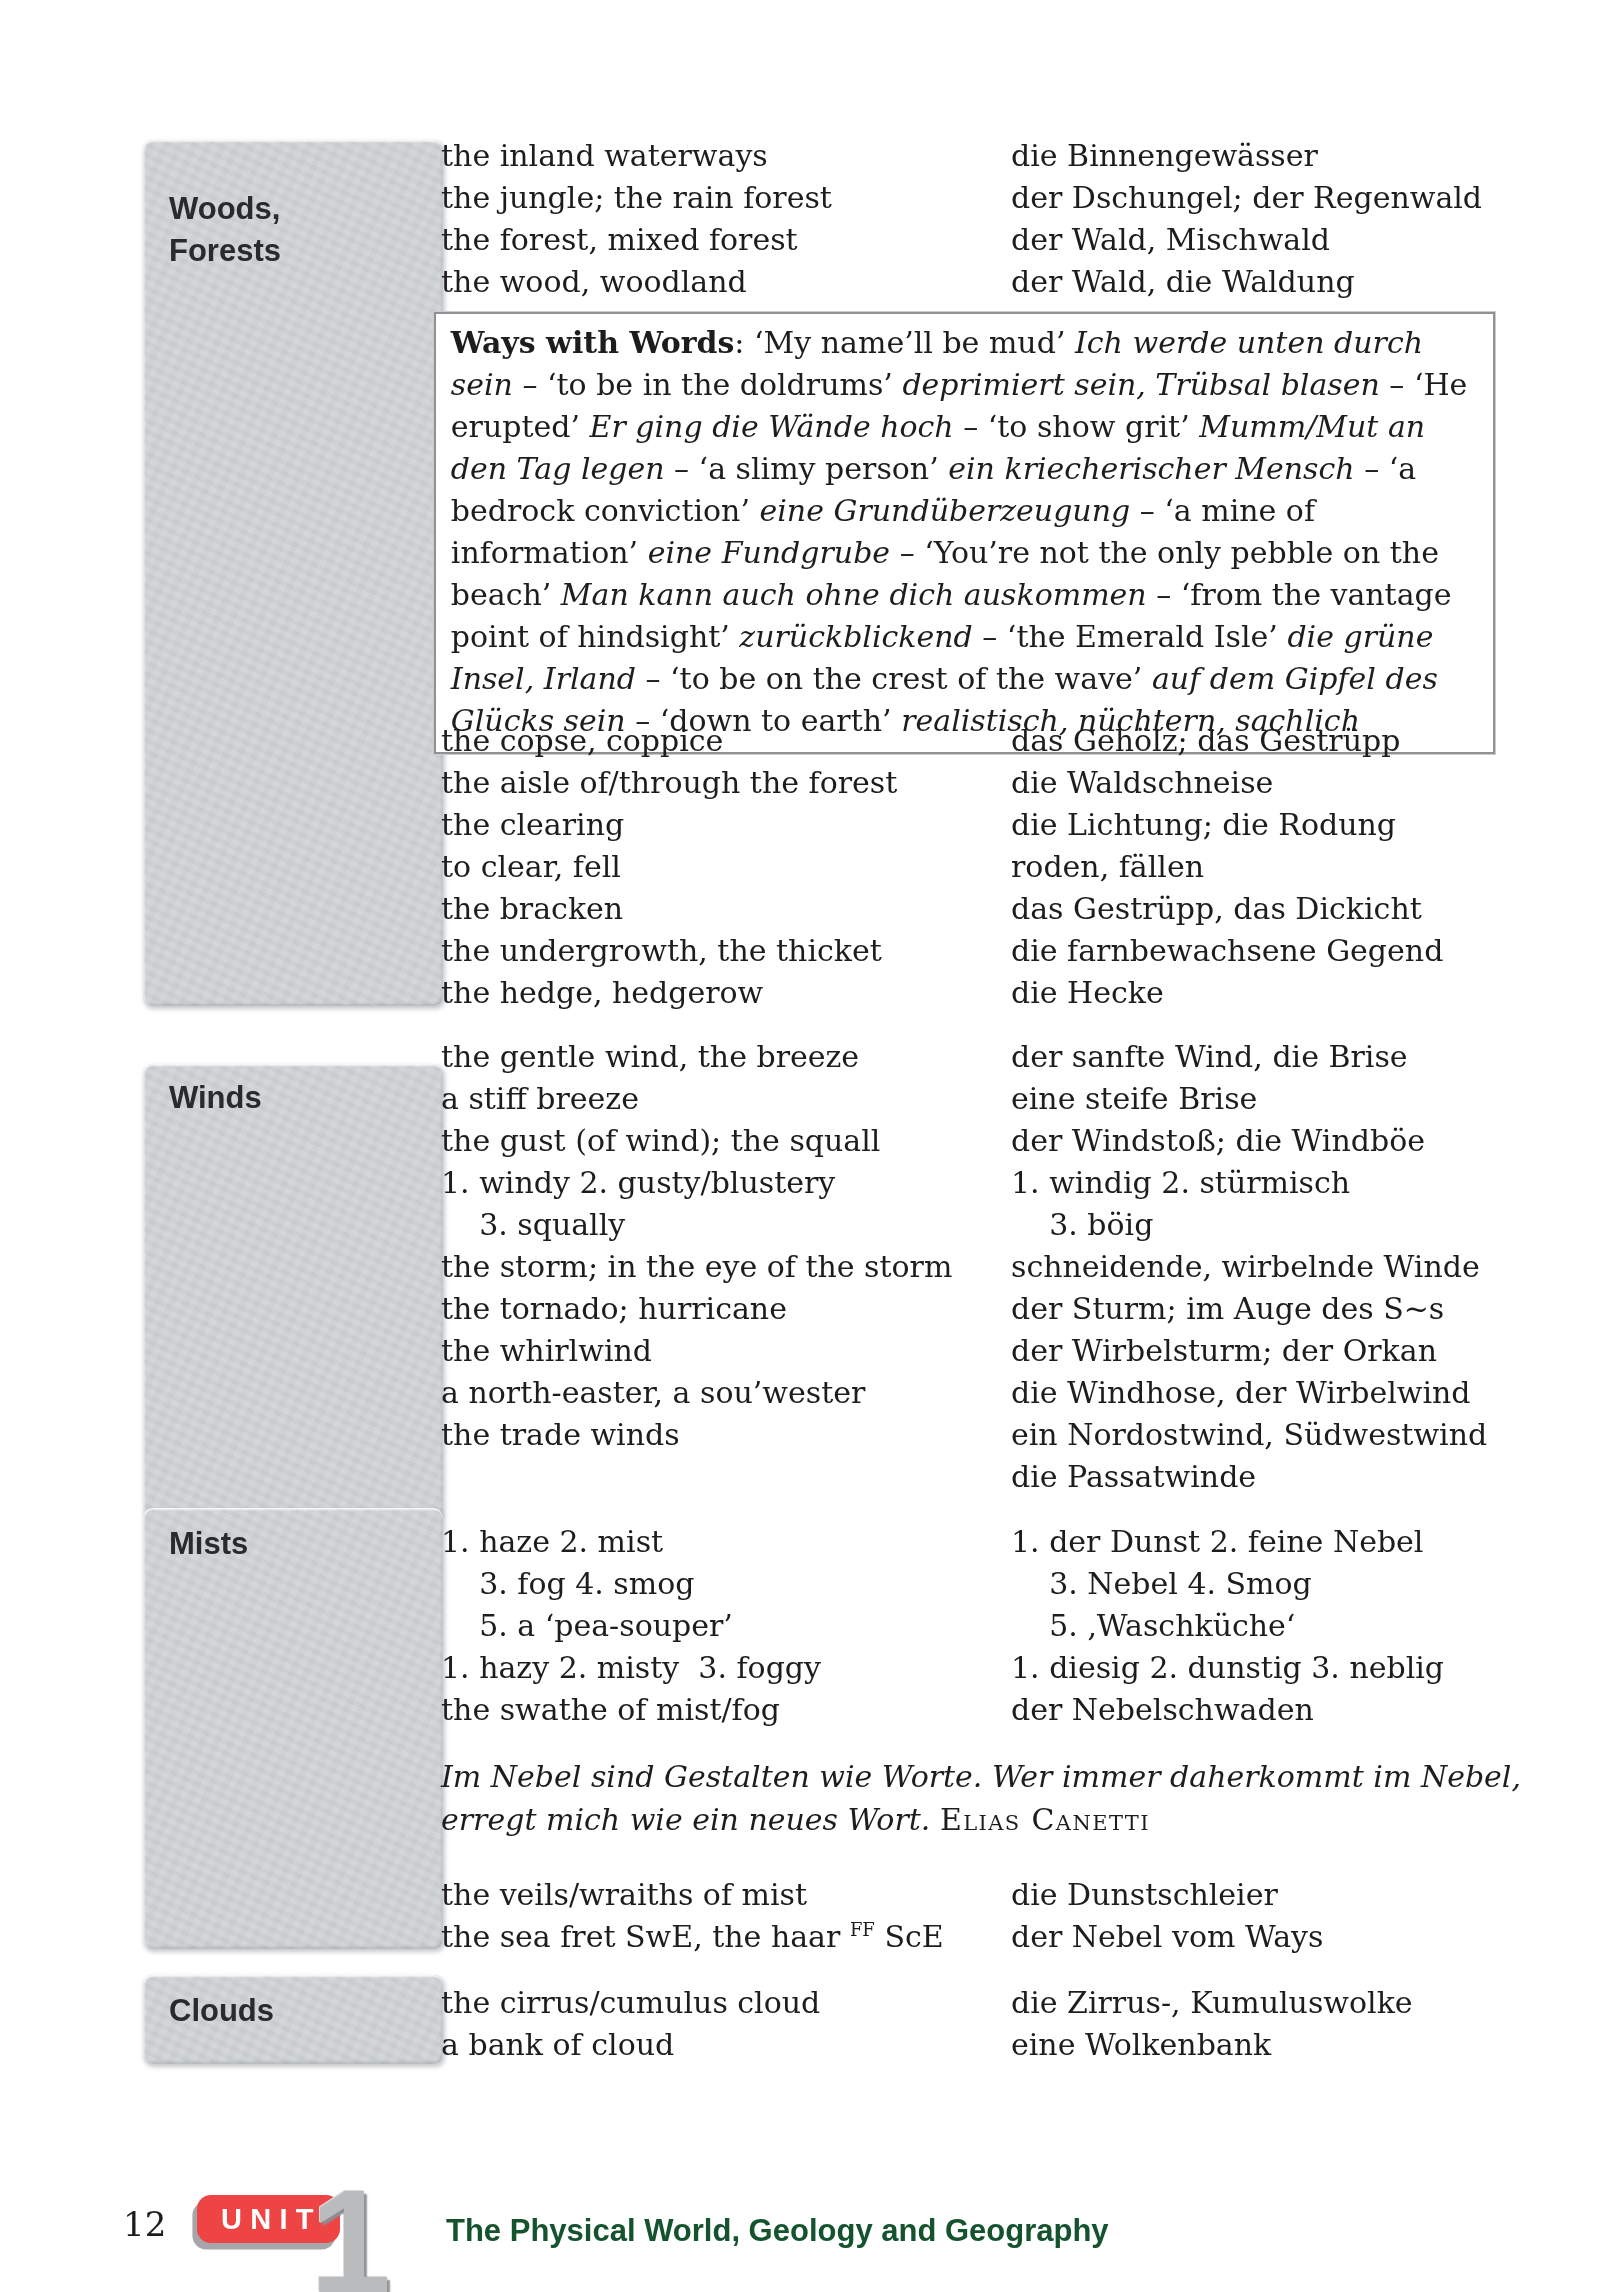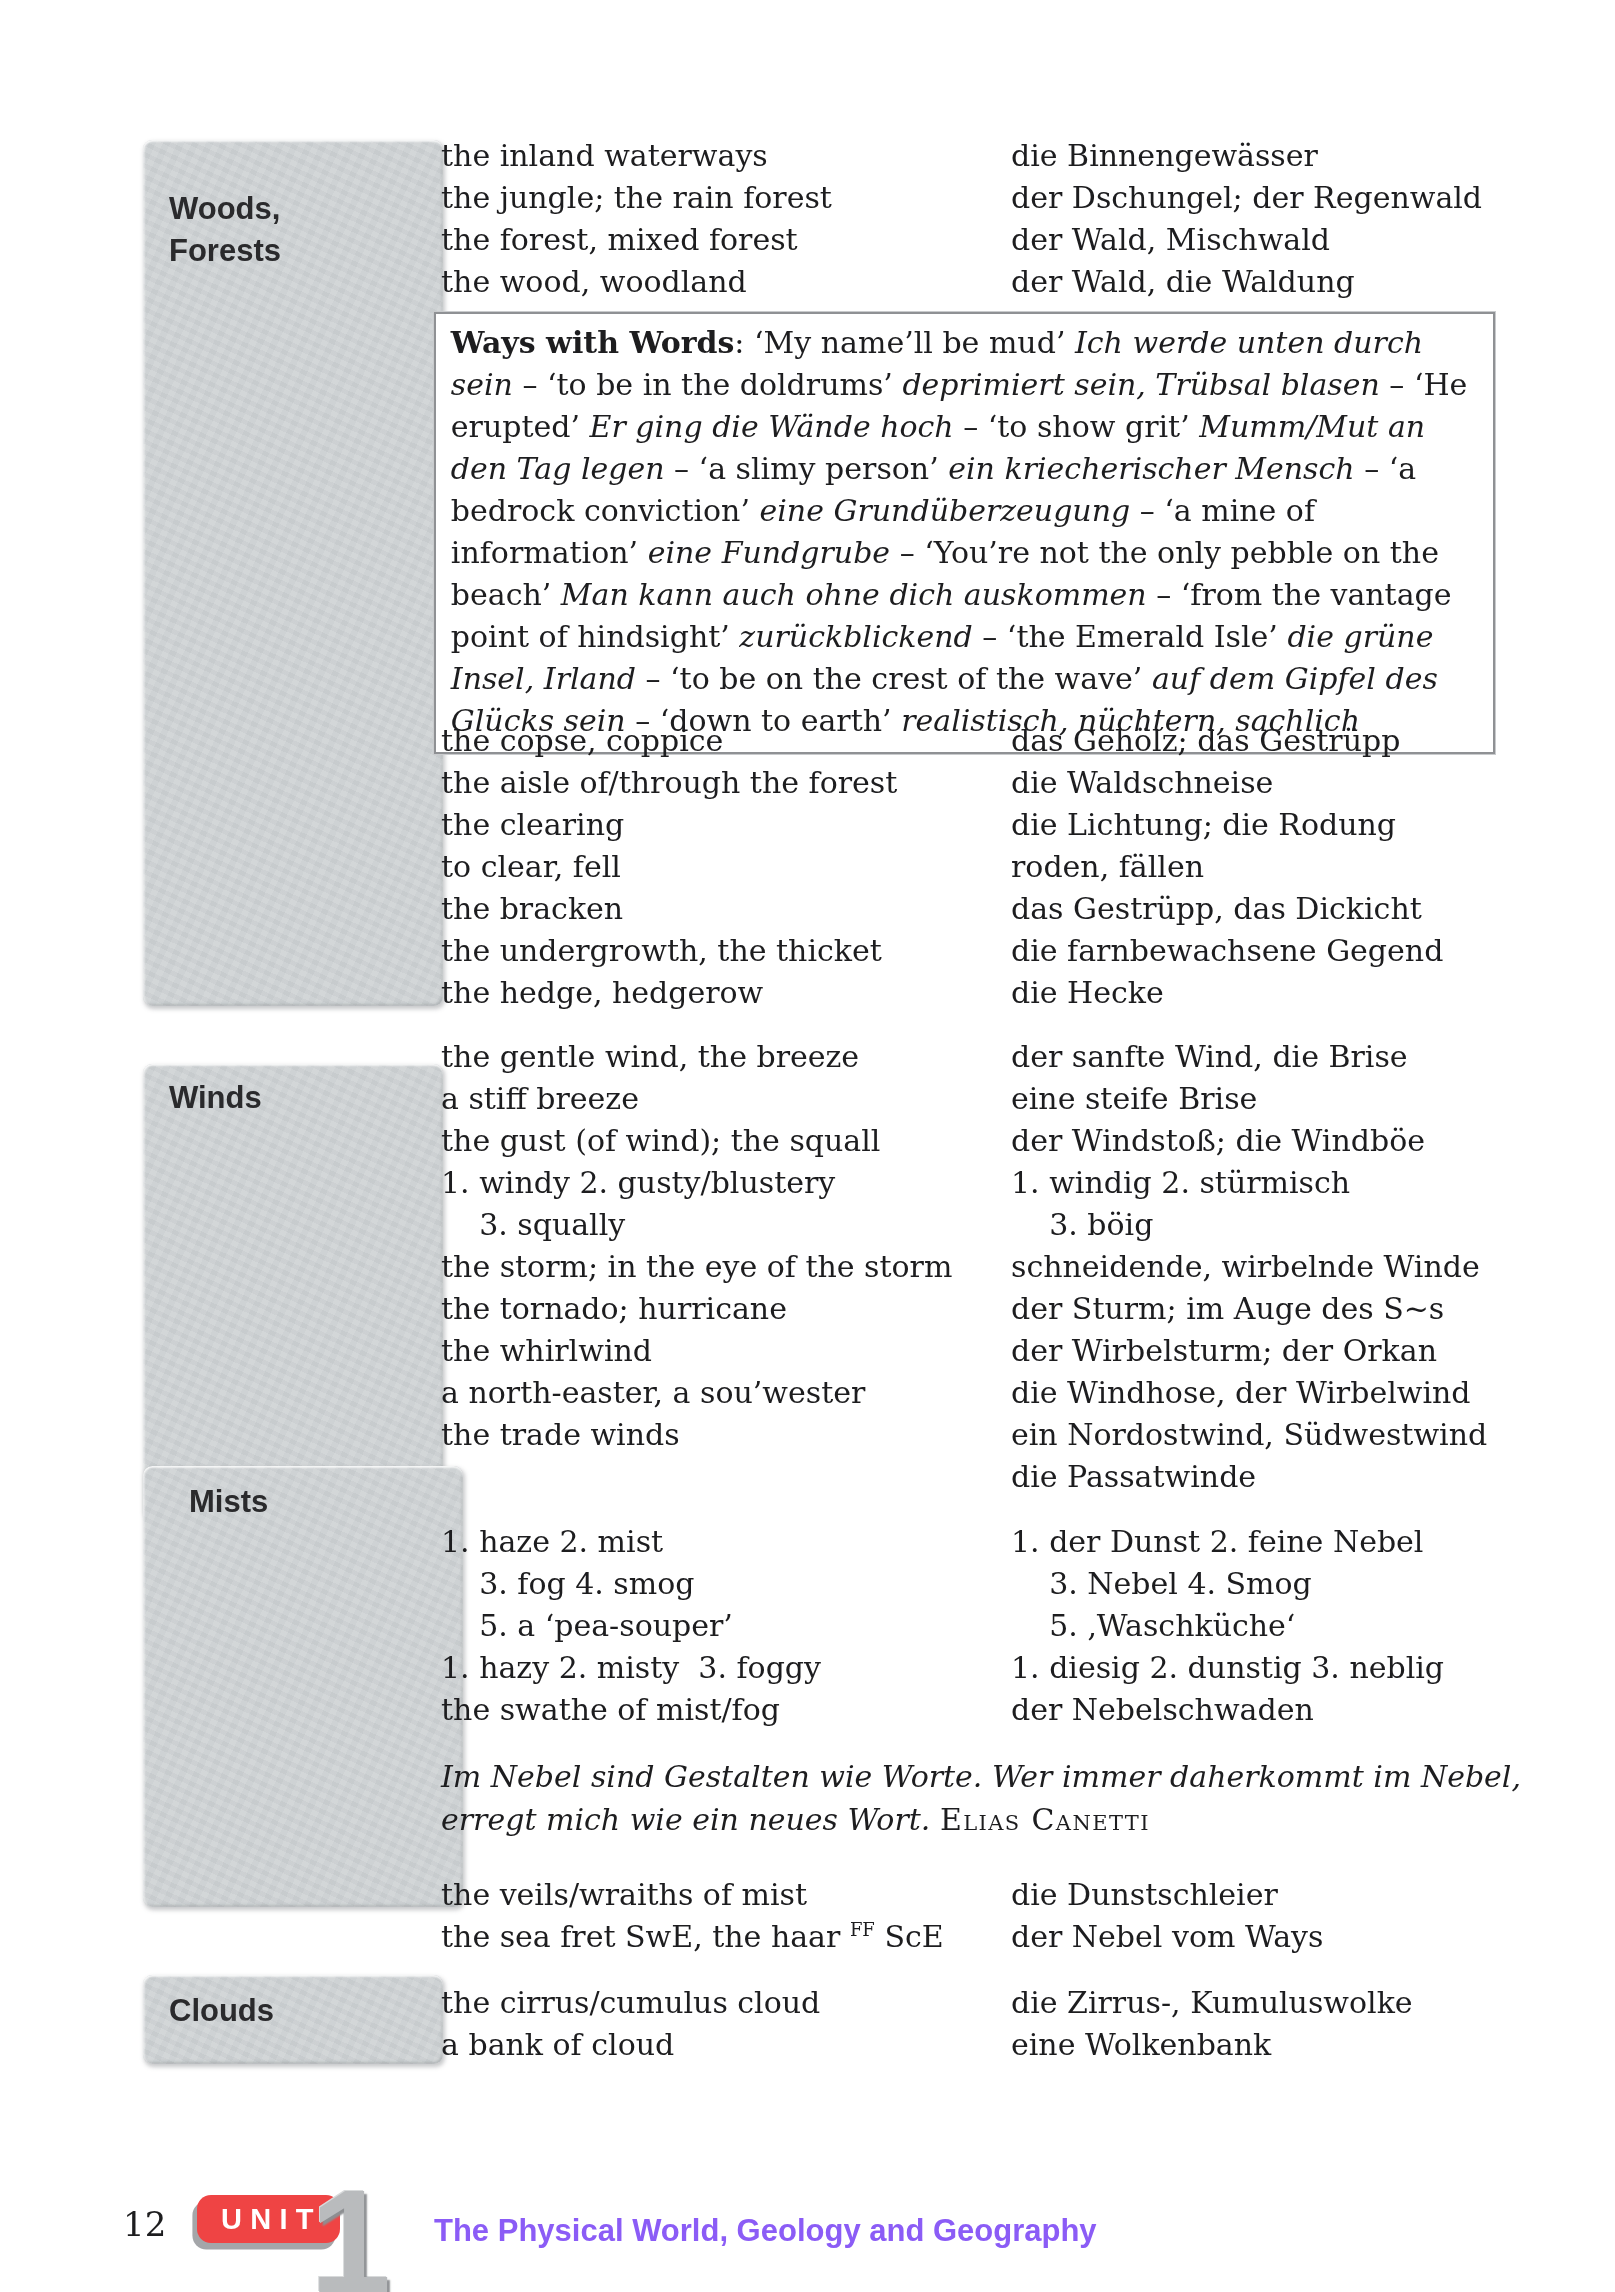--- a/index.html
+++ b/index.html
@@ -46,37 +46,37 @@
     background:#ef4444;border-radius:14px;display:flex;align-items:center;
     font-family:"Liberation Sans",sans-serif;font-weight:bold;font-size:29px;color:#ffffff;
     letter-spacing:8.3px;box-shadow:-4.6px 6.5px 0 #a4a6a9;
   }
   .unit-number{
     position:absolute;left:310px;top:2169px;
     font-family:"Liberation Sans",sans-serif;font-weight:bold;font-size:146px;line-height:1;
     color:#b9bbbd;text-shadow:2.8px 2.8px 1.8px #8d8f92, -0.9px -0.9px 0 #d8dadb;
   }
   .footer-title{
-    position:absolute;left:434px;top:2213px;
-    font-family:"Liberation Sans",sans-serif;font-weight:bold;font-size:31px;color:#8b5cf6;
+    position:absolute;left:446px;top:2213px;
+    font-family:"Liberation Sans",sans-serif;font-weight:bold;font-size:31px;color:#14532d;
   }
 </style>
 </head>
 <body>
 
 <div class="page">
 
   <div class="sidebox" style="top:140px;height:866px;">
     <div class="lbl" style="padding-top:48px;">Woods,
 Forests</div>
   </div>
   <div class="sidebox" style="top:1064px;height:454px;">
     <div class="lbl" style="padding-top:13px;">Winds</div>
   </div>
-  <div class="sidebox" style="top:1466px;height:441px;padding-left:20px;">
+  <div class="sidebox" style="top:1508px;height:441px;">
     <div class="lbl" style="padding-top:14.8px;">Mists</div>
   </div>
   <div class="sidebox" style="top:1975px;height:89px;">
     <div class="lbl" style="padding-top:14.8px;">Clouds</div>
   </div>
 
   <div class="vocab-group" style="top:135px;">
     <div class="vcol en">
         <div class="vrow">the inland waterways</div>
         <div class="vrow">the jungle; the rain forest</div>

